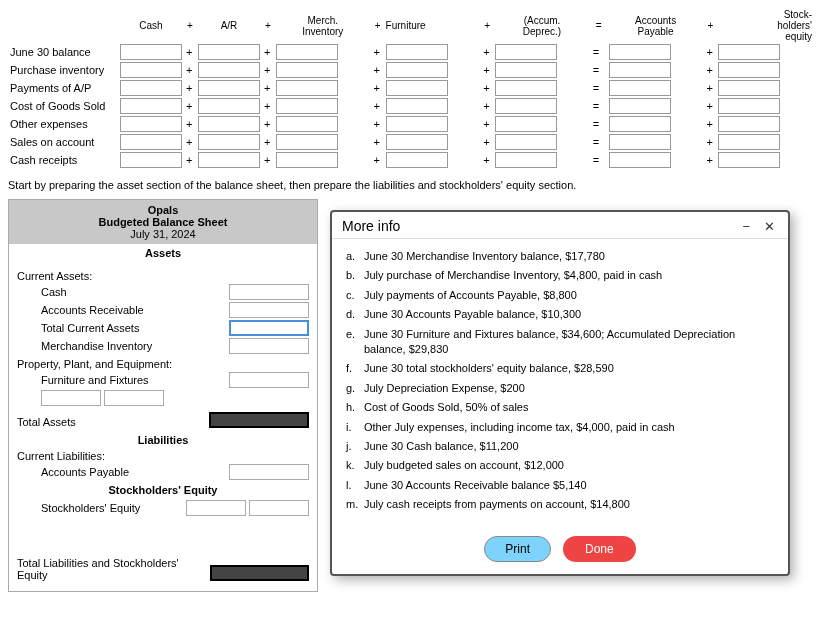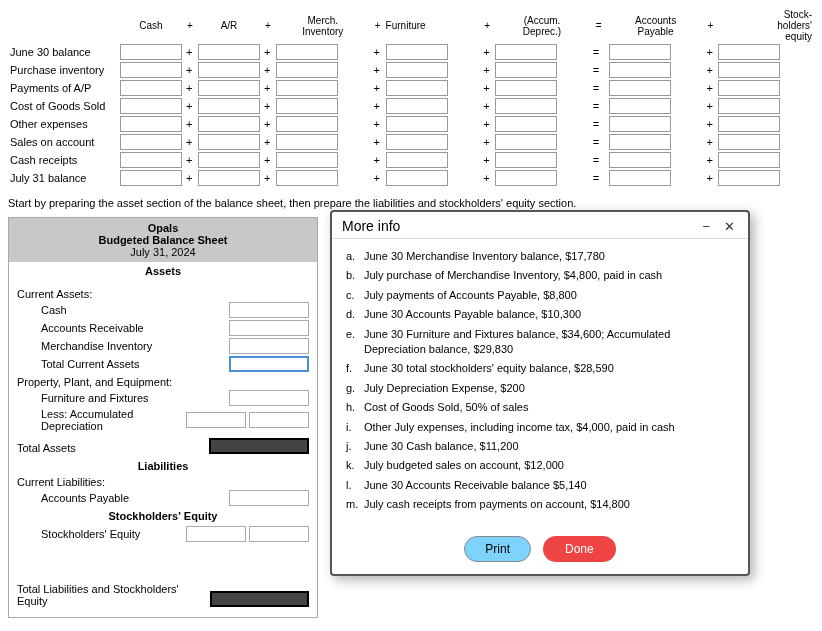--- a/index.html
+++ b/index.html
@@ -48,21 +48,21 @@
     .bs-total-label { font-size: 11px; }
     .bs-total-assets-row { display: flex; justify-content: space-between; align-items: flex-end; margin: 4px 0; }
     .bs-section-label { font-size: 11px; font-weight: bold; text-align: center; display: block; margin: 4px 0; }
     .bs-black-box { width: 100px; height: 16px; border: 2px solid #000; background: #444; }
 
     
     .dialog {
       position: absolute;
       top: 210px;
       left: 330px;
-      width: 420px;
+      width: 460px;
       background: #fff;
       border: 2px solid #555;
       border-radius: 4px;
       box-shadow: 4px 4px 12px rgba(0,0,0,0.3);
       z-index: 10;
     }
     .dialog-titlebar {
       display: flex;
       justify-content: space-between;
       align-items: center;
@@ -209,36 +209,20 @@
           <td><input type="text" style="width: 62px; height: 16px; border: 1px solid rgb(153, 153, 153); font-size: 10px;"></td>
           <td class="operator">+</td>
           <td><input type="text" style="width: 62px; height: 16px; border: 1px solid rgb(153, 153, 153); font-size: 10px;"></td>
           <td class="operator">+</td>
           <td><input type="text" style="width: 62px; height: 16px; border: 1px solid rgb(153, 153, 153); font-size: 10px;"></td>
           <td class="operator">=</td>
           <td><input type="text" style="width: 62px; height: 16px; border: 1px solid rgb(153, 153, 153); font-size: 10px;"></td>
           <td class="operator">+</td>
           <td><input type="text" style="width: 62px; height: 16px; border: 1px solid rgb(153, 153, 153); font-size: 10px;"></td>
         </tr>
-        <tr>
-          <td class="row-label">July 31 balance</td>
-          <td><input type="text" style="width: 62px; height: 16px; border: 1px solid rgb(153, 153, 153); font-size: 10px;"></td>
-          <td class="operator">+</td>
-          <td><input type="text" style="width: 62px; height: 16px; border: 1px solid rgb(153, 153, 153); font-size: 10px;"></td>
-          <td class="operator">+</td>
-          <td><input type="text" style="width: 62px; height: 16px; border: 1px solid rgb(153, 153, 153); font-size: 10px;"></td>
-          <td class="operator">+</td>
-          <td><input type="text" style="width: 62px; height: 16px; border: 1px solid rgb(153, 153, 153); font-size: 10px;"></td>
-          <td class="operator">+</td>
-          <td><input type="text" style="width: 62px; height: 16px; border: 1px solid rgb(153, 153, 153); font-size: 10px;"></td>
-          <td class="operator">=</td>
-          <td><input type="text" style="width: 62px; height: 16px; border: 1px solid rgb(153, 153, 153); font-size: 10px;"></td>
-          <td class="operator">+</td>
-          <td><input type="text" style="width: 62px; height: 16px; border: 1px solid rgb(153, 153, 153); font-size: 10px;"></td>
-        </tr>
       </tbody>
   </table>
 </div>
 
 <p class="instruction">Start by preparing the asset section of the balance sheet, then prepare the liabilities and stockholders' equity section.</p>
 
 <div class="bottom-area">
 
   <div class="balance-sheet">
     <div class="bs-header">
@@ -251,35 +235,34 @@
       <div class="bs-category">Current Assets:</div>
       <div class="bs-row indent2">
         <span class="bs-row-label">Cash</span>
         <input type="text" class="bs-input" style="">
       </div>
       <div class="bs-row indent2">
         <span class="bs-row-label">Accounts Receivable</span>
         <input type="text" class="bs-input" style="">
       </div>
       <div class="bs-row indent2">
-        <span class="bs-row-label">Merchandise Inventory</span>
-        <input type="text" class="bs-input" style="">
-      </div>
-      <div class="bs-row indent2">
         <span class="bs-row-label">Total Current Assets</span>
         <input type="text" class="bs-input highlight" style="">
       </div>
+      <div class="bs-row indent2">
+        <span class="bs-row-label">Merchandise Inventory</span>
+        <input type="text" class="bs-input" style="">
+      </div>
 
       <div class="bs-category">Property, Plant, and Equipment:</div>
       <div class="bs-row indent2">
         <span class="bs-row-label">Furniture and Fixtures</span>
         <input type="text" class="bs-input" style="">
       </div>
       <div class="bs-row indent2" style="justify-content:space-between;">
-        <span class="bs-row-label">Less: Accumulated Depreciation</span>
         <div style="display:flex; gap:3px;">
           <input type="text" class="bs-input" style="width: 60px;">
           <input type="text" class="bs-input" style="width: 60px;">
         </div>
       </div>
 
       <div class="bs-total-assets-row" style="padding: 2px 0;">
         <span class="bs-total-label">Total Assets</span>
         <div class="bs-black-box"></div>
       </div>

